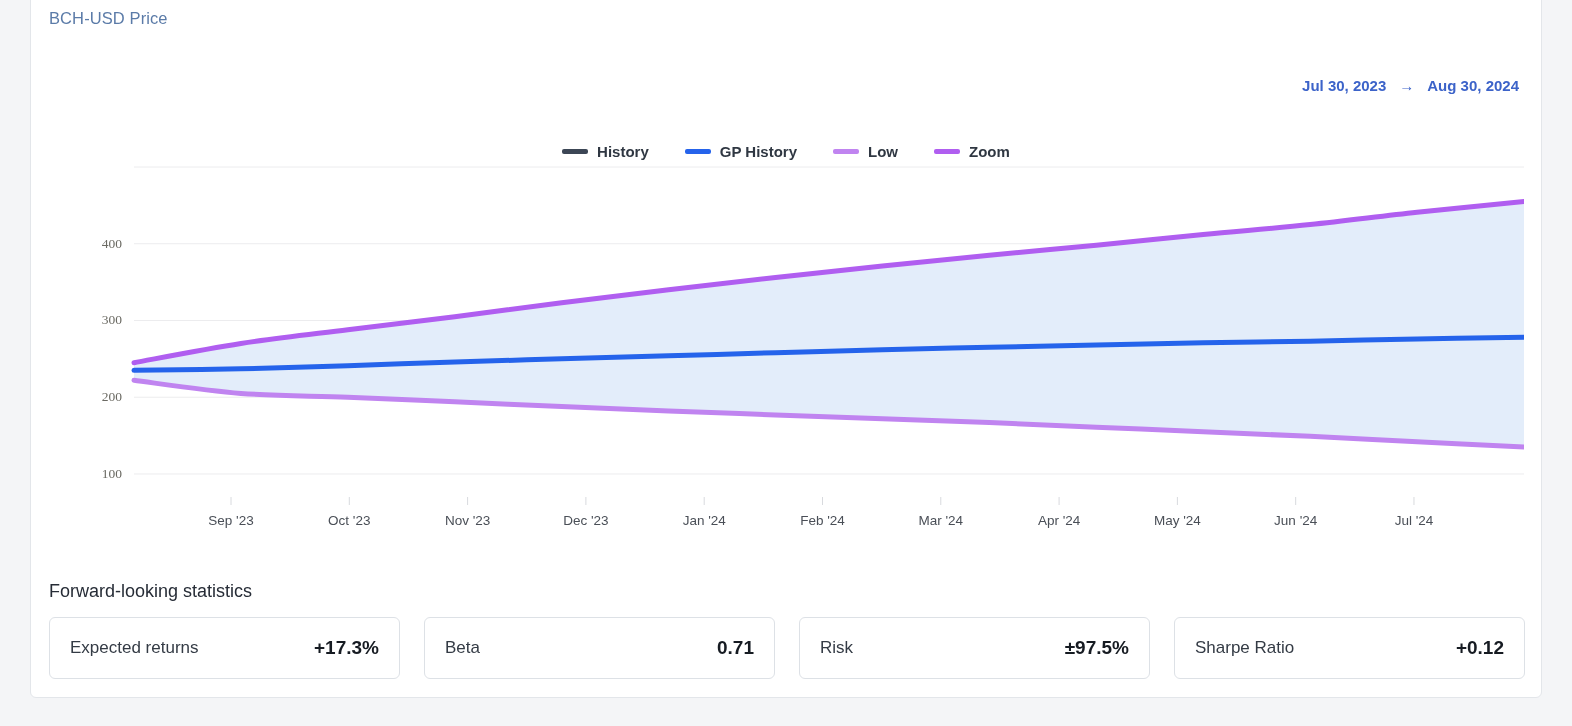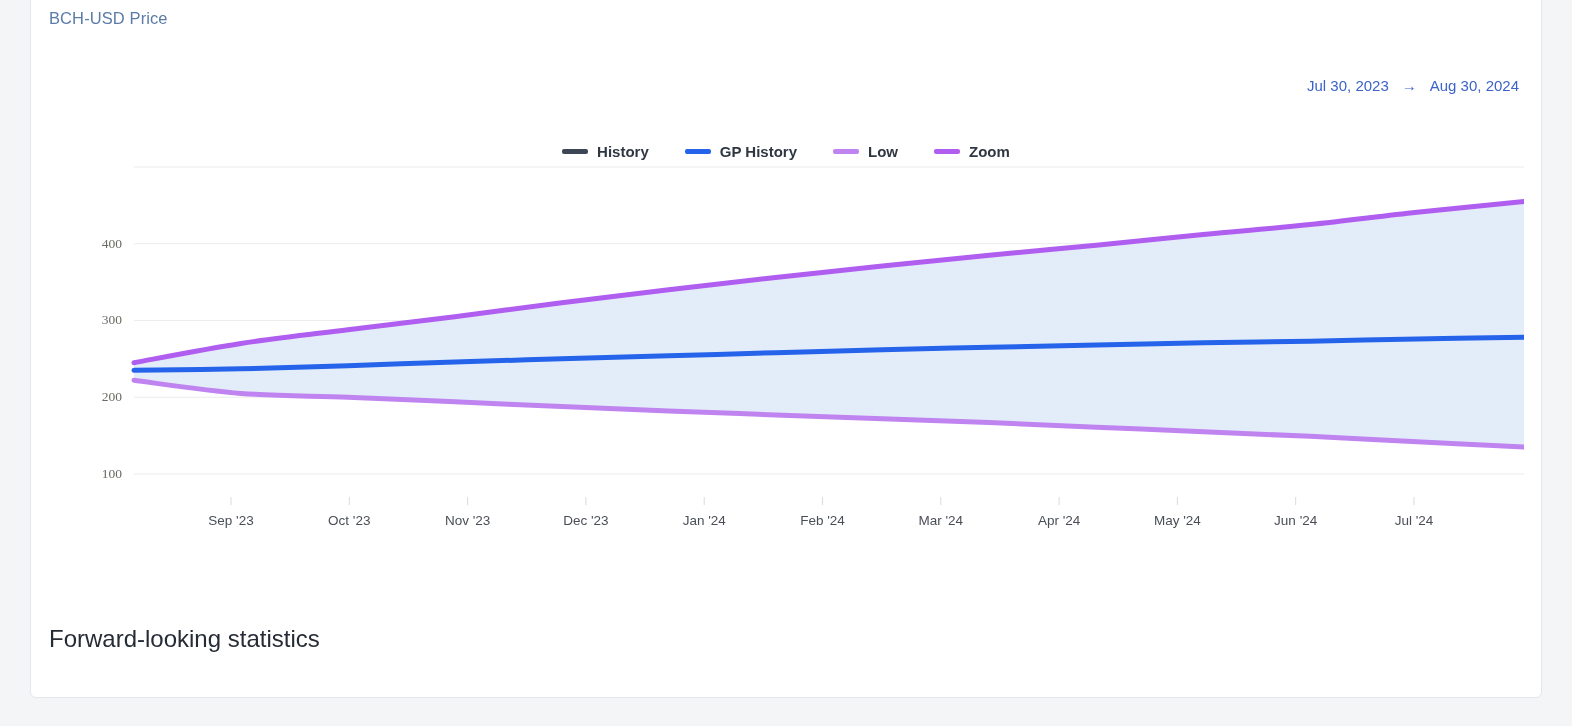--- a/index.html
+++ b/index.html
@@ -71,20 +71,21 @@
 
   
   .date-range {
     position: absolute;
     right: 22px; top: 88px;
     display: flex;
     align-items: center;
     gap: 13px;
     font-size: 15px;
     color: #3c63c9;
+    font-weight: bold;
   }
   .date-range .arrow { color: #3c63c9; font-size: 15px; }
 
   
   .legend {
     position: absolute;
     left: 0; right: 0; top: 126px;
     display: flex;
     justify-content: center;
     align-items: center;
@@ -116,23 +117,22 @@
   }
   .plot-svg { display: block; width: 1475px; height: 390px; }
 
   .ytick { font-size: 13.5px; fill: #6b6a63; font-family: "Liberation Serif", serif; }
   .xtick { font-size: 13.5px; fill: #4a4f57; font-family: "Liberation Sans", sans-serif; }
 
   
   .stats-title {
     position: absolute;
     left: 18px; top: 592px;
-    font-size: 24px;
+    font-size: 18px;
     color: #262c36;
-    margin-top: 44px;
   }
   .stats-row {
     position: absolute;
     left: 18px; top: 628px;
     width: 1476px;
     display: flex;
     gap: 24px;
   }
   .stat-card {
     flex: 1;
@@ -229,15 +229,33 @@
             <text x="1128.3872340425532" y="376" text-anchor="middle" class="xtick">May '24</text>
             <line x1="1246.6851063829788" x2="1246.6851063829788" y1="348" y2="356" stroke="#d8dade" stroke-width="1"></line>
             <text x="1246.6851063829788" y="376" text-anchor="middle" class="xtick">Jun '24</text>
             <line x1="1364.9829787234041" x2="1364.9829787234041" y1="348" y2="356" stroke="#d8dade" stroke-width="1"></line>
             <text x="1364.9829787234041" y="376" text-anchor="middle" class="xtick">Jul '24</text>
           </g>
       </svg>
     </div>
 
     <div class="stats-title">Forward-looking statistics</div>
+    <div class="stats-row">
+      <div class="stat-card">
+        <span class="stat-label">Expected returns</span>
+        <span class="stat-value">+17.3%</span>
+      </div>
+      <div class="stat-card">
+        <span class="stat-label">Beta</span>
+        <span class="stat-value">0.71</span>
+      </div>
+      <div class="stat-card">
+        <span class="stat-label">Risk</span>
+        <span class="stat-value">±97.5%</span>
+      </div>
+      <div class="stat-card">
+        <span class="stat-label">Sharpe Ratio</span>
+        <span class="stat-value">+0.12</span>
+      </div>
+    </div>
 
   </div>
 </div>
 
 </body></html>

